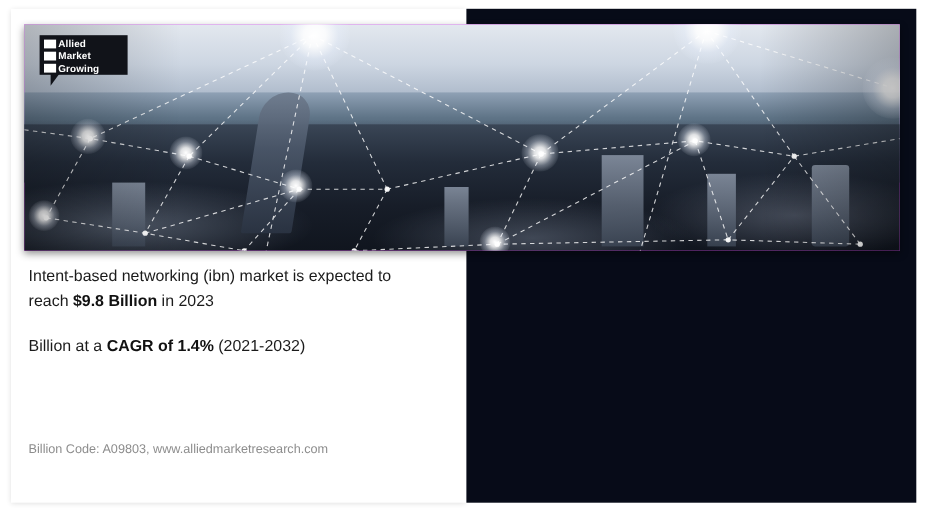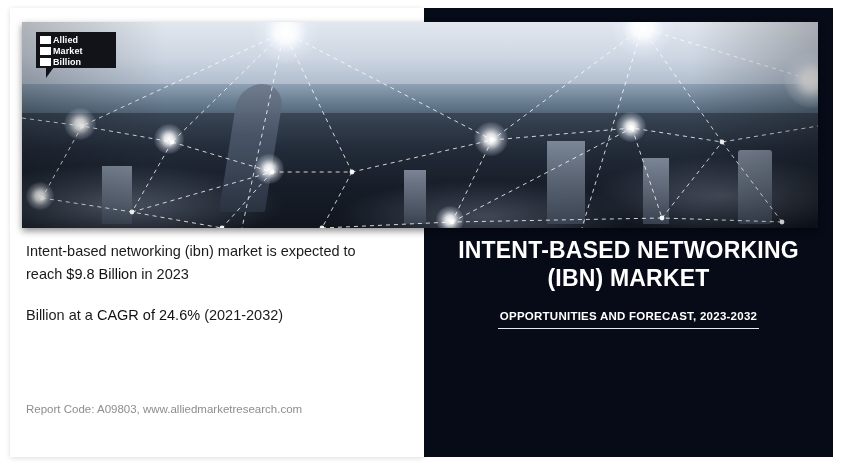--- a/index.html
+++ b/index.html
@@ -93,21 +93,21 @@
     color:#ffffff;font-size:9px;font-weight:700;line-height:8px;
     font-family:"Liberation Sans", sans-serif;letter-spacing:.1px;white-space:nowrap;
   }
 
   
   .copy{position:absolute;left:26px;top:240px;width:360px;}
   .copy p{
     margin:0;color:#1b1b1b;font-size:14.5px;line-height:23px;
   }
   .copy .lead{margin-bottom:18px;}
-  .copy b{font-weight:400;color:#111111;}
+  .copy b{font-weight:700;color:#111111;}
   .report-code{
     position:absolute;left:26px;top:401px;
     color:#8d8d8d;font-size:11.5px;line-height:16px;
   }
 
   
   .title-wrap{
     position:absolute;left:424px;top:236px;width:409px;text-align:center;
   }
   .main-title{
@@ -202,31 +202,27 @@
         <div class="logo-row">
           <span class="logo-mark"></span>
           <span class="logo-txt">Allied</span>
         </div>
         <div class="logo-row">
           <span class="logo-mark"></span>
           <span class="logo-txt">Market</span>
         </div>
         <div class="logo-row">
           <span class="logo-mark"></span>
-          <span class="logo-txt">Billion</span>
+          <span class="logo-txt">Growing</span>
         </div>
       </div>
     </div>
   </div>
 
   <div class="copy">
     <p class="lead"><span>Intent-based networking (ibn) market is expected to reach </span><b>$9.8 Billion</b><span> in 2023</span></p>
-    <p><span>Billion at a </span><b>CAGR of 24.6%</b><span> (2021-2032)</span></p>
+    <p><span>Billion at a </span><b>CAGR of 1.4%</b><span> (2021-2032)</span></p>
   </div>
 
-  <div class="report-code">Report Code: A09803, www.alliedmarketresearch.com</div>
-
-  <div class="title-wrap">
-    <h1 class="main-title">INTENT-BASED NETWORKING (IBN) MARKET</h1>
-    <span class="sub-title">OPPORTUNITIES AND FORECAST, 2023-2032</span>
-  </div>
+  <div class="report-code">Billion Code: A09803, www.alliedmarketresearch.com</div>
+
 
 </div>
 
 </body></html>

